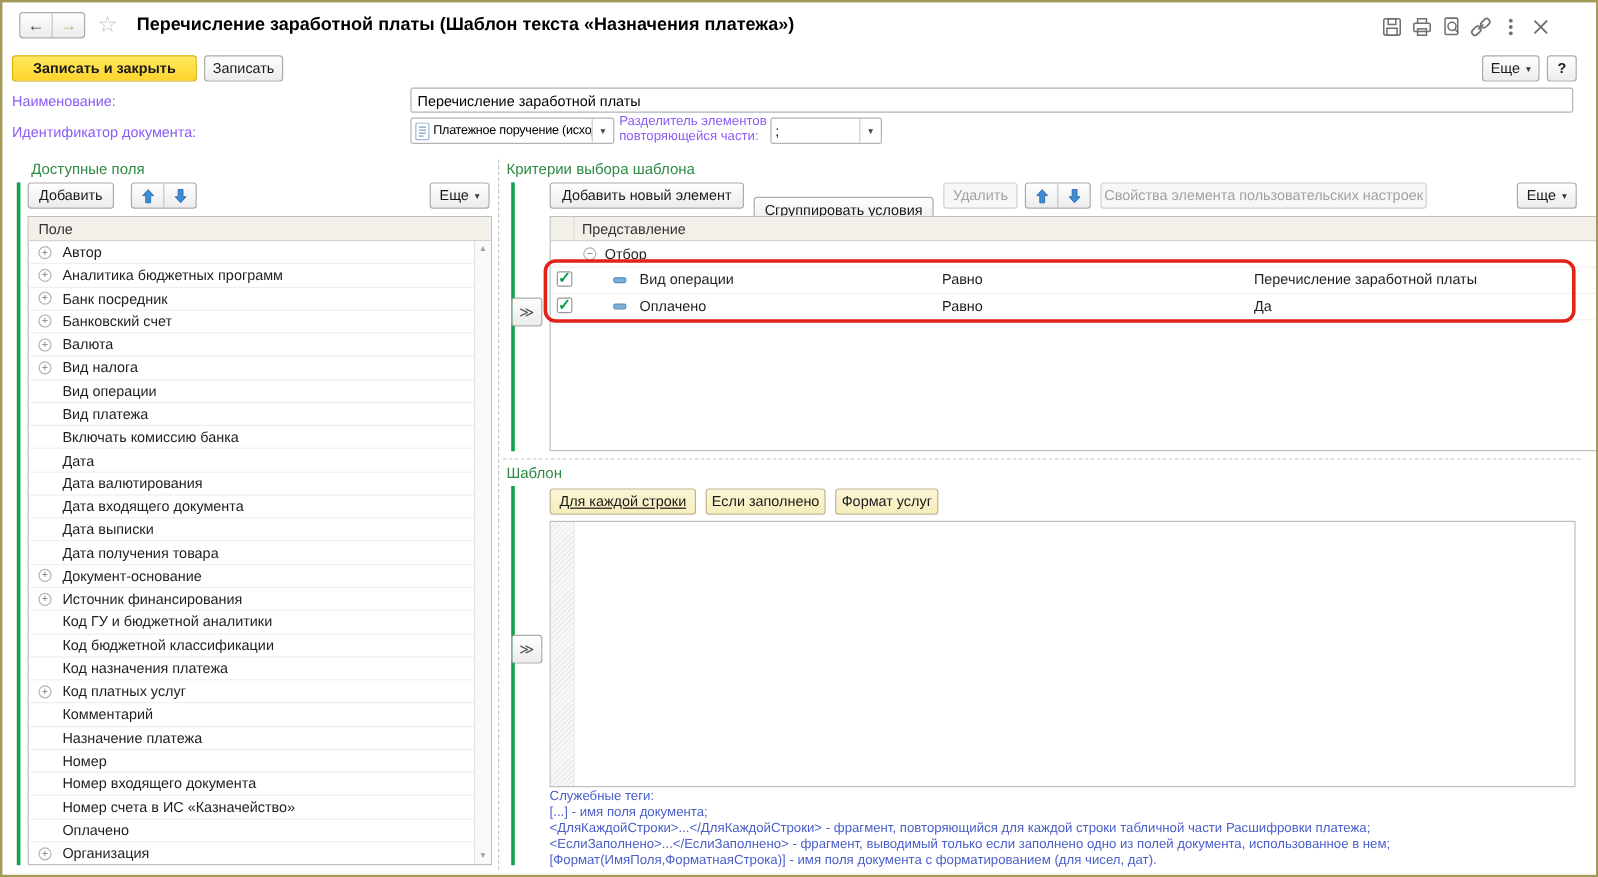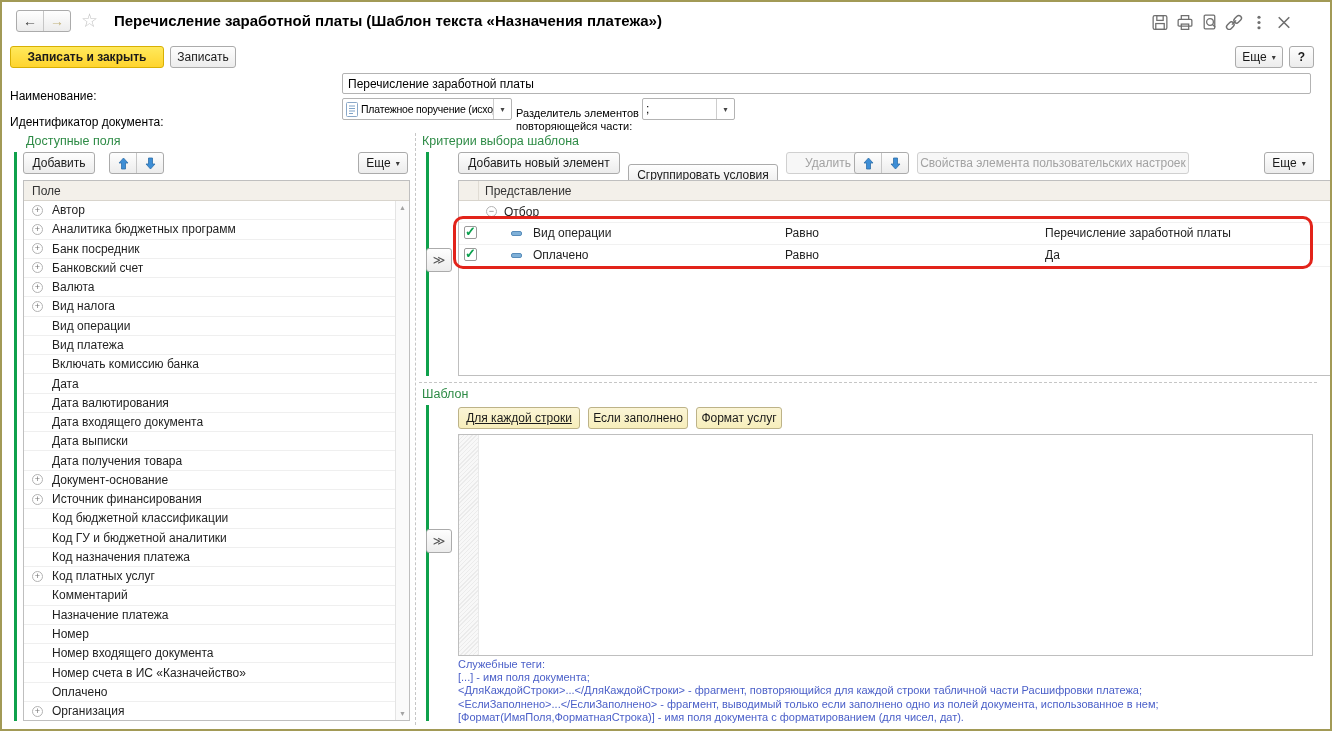--- a/index.html
+++ b/index.html
@@ -26,21 +26,21 @@
   .win-title{position:absolute;left:112px;top:10px;font-size:15px;font-weight:bold;color:#000;}
   .tbar-icon{position:absolute;top:11px;width:20px;height:19px;}
 
   
   .cmd-saveclose{left:8px;top:44px;width:154px;}
   .cmd-save{left:168px;top:44px;width:66px;}
   .cmd-more{left:1233px;top:44px;width:48px;}
   .cmd-help{left:1287px;top:44px;width:25px;font-weight:bold;}
 
   
-  .form-label{position:absolute;font-size:12px;color:#000000;white-space:nowrap;margin-top:12px;}
+  .form-label{position:absolute;font-size:12px;color:#8b5cf6;white-space:nowrap;}
   .lbl-name{left:8px;top:75px;}
   .lbl-docid{left:8px;top:101px;}
   .lbl-sep{left:514px;top:93px;font-size:11px;line-height:13px;}
   .text-input{position:absolute;left:340px;top:71px;width:969px;height:21px;box-sizing:border-box;
        border:1px solid #b3b3b3;font-family:"Liberation Sans",sans-serif;font-size:12px;padding:0 5px;color:#000;border-radius:2px;}
   .combo{position:absolute;display:flex;align-items:center;height:22px;box-sizing:border-box;
        border:1px solid #b3b3b3;border-radius:2px;background:#fff;}
   .combo-doc{left:340px;top:96px;width:170px;}
   .combo-sep{left:640px;top:96px;width:93px;}
   .combo-text{flex:1;font-size:10.5px;letter-spacing:-0.2px;white-space:nowrap;overflow:hidden;padding-left:3px;color:#000;}
@@ -68,21 +68,21 @@
   .field-label{font-size:12px;color:#1f1f1f;white-space:nowrap;}
   .af-scroll{position:absolute;top:20px;right:0;bottom:0;width:13px;border-left:1px solid #e4e4e4;background:#fafafa;}
   .scroll-arrow{position:absolute;left:0;right:0;text-align:center;font-size:7px;color:#a3a3a3;}
   .sa-up{top:3px;}  .sa-down{bottom:3px;}
 
   
   .cr-title{left:420px;top:132px;}
   .cr-bar{left:424px;top:150px;height:224px;}
   .cr-addnew{left:456px;top:150px;width:162px;}
   .cr-group{left:626px;top:150px;width:150px;margin-top:12px;}
-  .cr-del{left:784px;top:150px;width:84px;}
+  .cr-del{left:784px;top:150px;width:62px;}
   .cr-arrows{left:852px;top:150px;}
   .cr-props{left:915px;top:150px;width:272px;}
   .cr-more{left:1262px;top:150px;width:50px;}
   .cr-table{position:absolute;left:456px;top:178px;width:1021px;height:196px;border:1px solid #bfbfbf;background:#fff;box-sizing:border-box;}
   .cr-header{height:20px;background:#f3f0ea;border-bottom:1px solid #d8d4cc;display:flex;align-items:center;box-sizing:border-box;}
   .cr-chkcol{width:19px;align-self:stretch;border-right:1px solid #e0dcd4;}
   .cr-header-label{font-size:12px;color:#333;padding-left:6px;}
   .cr-tree-row{height:21px;display:flex;align-items:center;padding-left:27px;border-bottom:1px solid #f1f1f1;}
   .cr-tree-row .round-ic{margin-right:7px;}
   .tree-label{font-size:12px;color:#1f1f1f;}
@@ -306,26 +306,26 @@
       <span class="field-label">Документ-основание</span>
     </div>
 
     <div class="field-row">
       <span class="round-ic">+</span>
       <span class="field-label">Источник финансирования</span>
     </div>
 
     <div class="field-row">
       <span class="round-ic" style="visibility: hidden;">+</span>
+      <span class="field-label">Код ГУ и бюджетной аналитики</span>
+    </div>
+
+    <div class="field-row">
+      <span class="round-ic" style="visibility: hidden;">+</span>
       <span class="field-label">Код бюджетной классификации</span>
-    </div>
-
-    <div class="field-row">
-      <span class="round-ic" style="visibility: hidden;">+</span>
-      <span class="field-label">Код ГУ и бюджетной аналитики</span>
     </div>
 
     <div class="field-row">
       <span class="round-ic" style="visibility: hidden;">+</span>
       <span class="field-label">Код назначения платежа</span>
     </div>
 
     <div class="field-row">
       <span class="round-ic">+</span>
       <span class="field-label">Код платных услуг</span>

